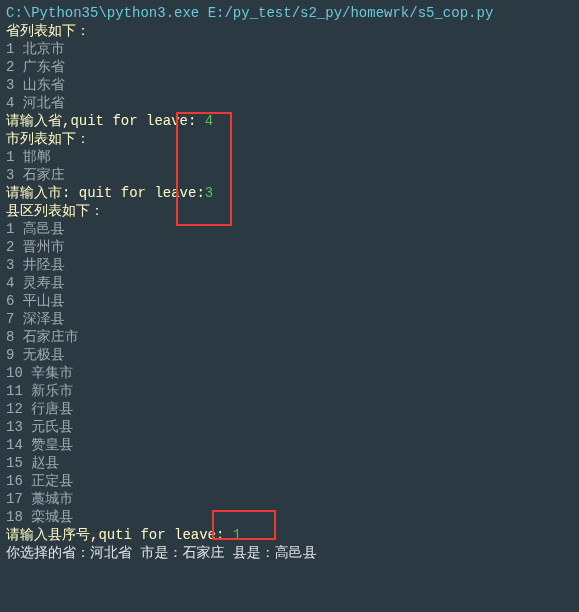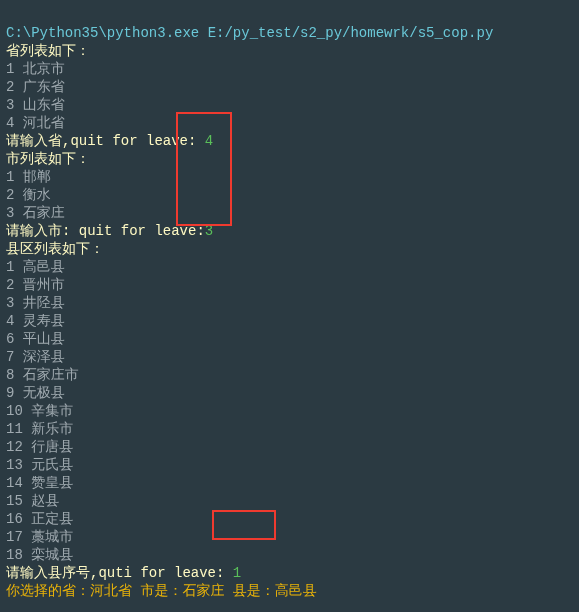--- a/index.html
+++ b/index.html
@@ -9,24 +9,24 @@
       font-size: 14px;
       line-height: 18px;
       color: #a0aab0;
       width: 579px;
       height: 612px;
       padding: 4px 6px;
       position: relative;
       overflow: hidden;
     }
     .line { white-space: pre; }
-    .cyan { color: #6ac8d8; margin-top: 20px; }
+    .cyan { color: #6ac8d8; }
     .yellow { color: #fef9c3; }
     .green { color: #5abf5a; }
-    .magenta { color: #eab308; }
+    .magenta { color: #e5e5e5; }
     .red-box {
       position: absolute;
       border: 2px solid #f03a2f;
       pointer-events: none;
     }
     .box1 { left: 176px; top: 112px; width: 56px; height: 114px; }
     .box2 { left: 212px; top: 510px; width: 64px; height: 30px; }
   </style>
 </head>
 <body>
@@ -37,21 +37,20 @@
 
 <div class="line yellow">省列表如下：</div>
 <div class="line">1 北京市</div>
 <div class="line">2 广东省</div>
 <div class="line">3 山东省</div>
 <div class="line">4 河北省</div>
 <div class="line"><span class="yellow">请输入省,quit for leave: </span><span class="green">4</span></div>
 
 <div class="line yellow">市列表如下：</div>
 <div class="line">1 邯郸</div>
-<div class="line">2 衡水</div>
 <div class="line">3 石家庄</div>
 <div class="line"><span class="yellow">请输入市: quit for leave:</span><span class="green">3</span></div>
 
 <div class="line yellow">县区列表如下：</div>
 <div class="line">1 高邑县</div>
 <div class="line">2 晋州市</div>
 <div class="line">3 井陉县</div>
 <div class="line">4 灵寿县</div>
 <div class="line">6 平山县</div>
 <div class="line">7 深泽县</div>

